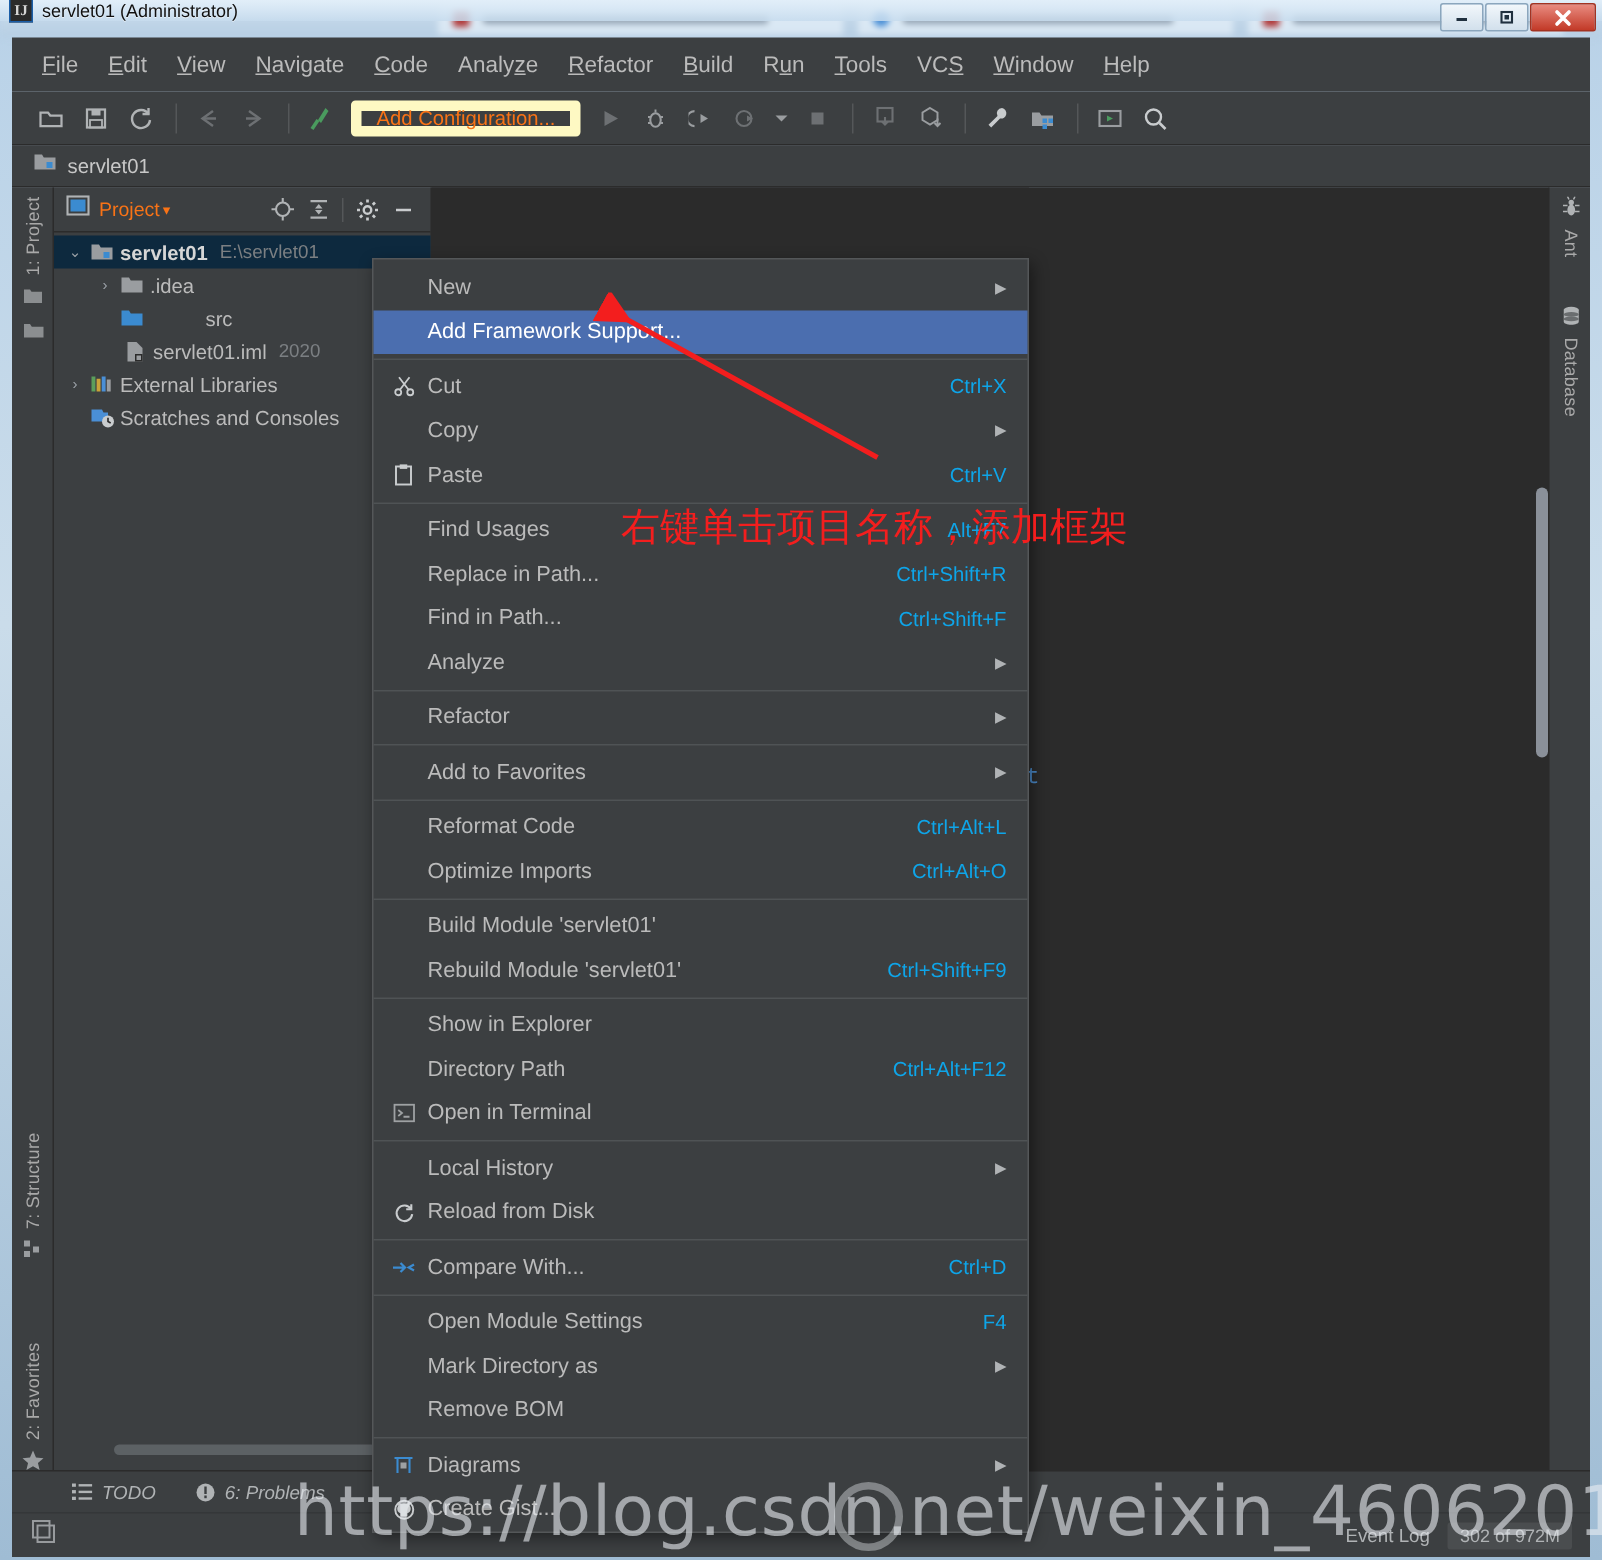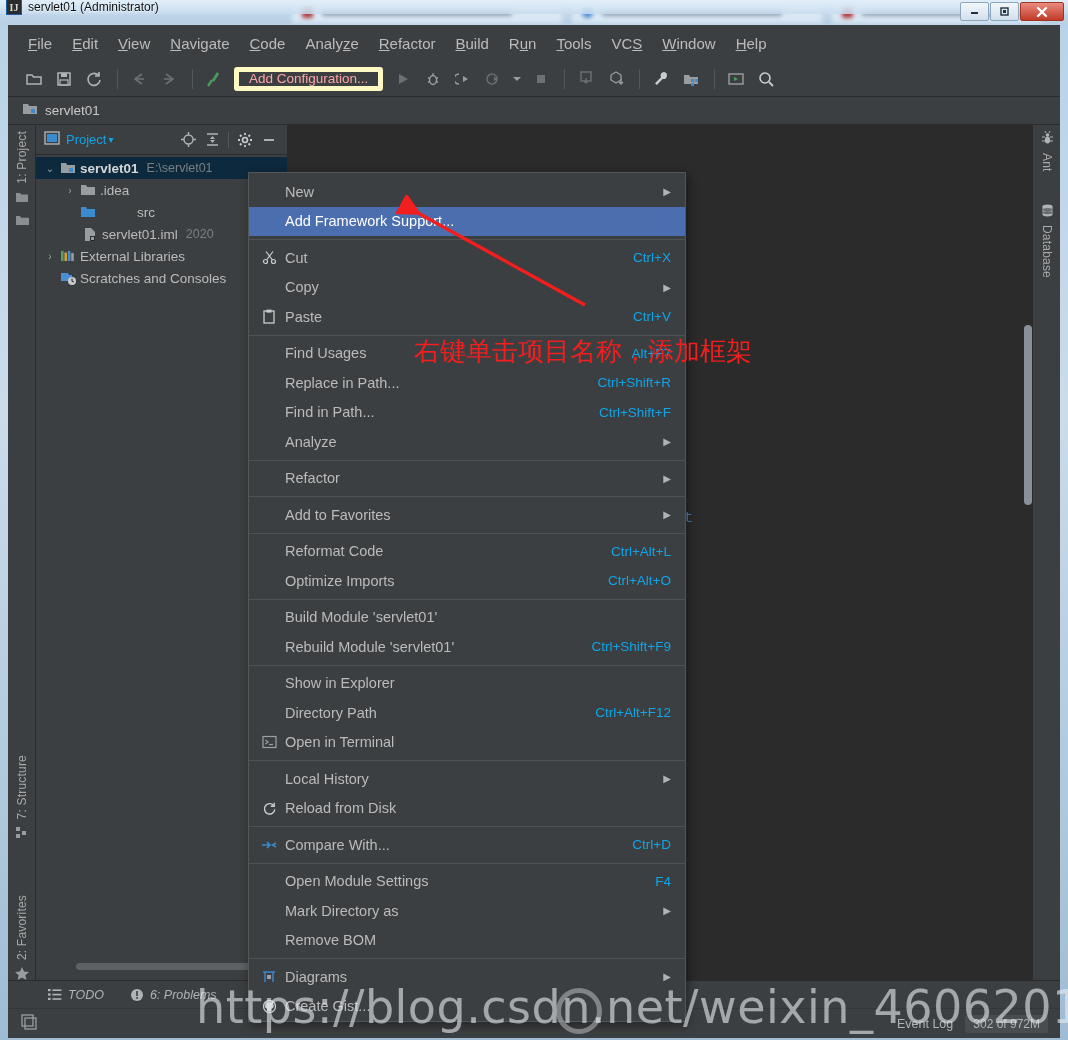--- a/index.html
+++ b/index.html
@@ -76,22 +76,22 @@
     position: absolute; left: 8px; top: 61px; width: 1052px; height: 36px;
     background: #3c3f41; display: flex; align-items: center; padding-left: 12px;
     border-bottom: 1px solid #2b2b2b;
   }
   .tbtn {
     width: 28px; height: 26px; display: flex; align-items: center; justify-content: center;
     color: #9a9da0; margin-right: 2px;
   }
   .tsep { width: 1px; height: 20px; background: #545759; margin: 0 7px; }
   .addconfig {
-    height: 24px; border: 5px solid #fef9c3; border-radius: 3px;
-    color: #fca5a5; font-size: 13.5px; padding: 0 10px;
+    height: 24px; border: 7px solid #fef9c3; border-radius: 3px;
+    color: #f97316; font-size: 13.5px; padding: 0 10px;
     display: flex; align-items: center; margin: 0 6px 0 4px; white-space: nowrap;
   }
 
   
   .navbar {
     position: absolute; left: 8px; top: 97px; width: 1052px; height: 28px;
     background: #3c3f41; display: flex; align-items: center; padding-left: 14px;
     border-bottom: 1px solid #2b2b2b;
   }
   .navbar .crumb { font-size: 13.5px; color: #c8c8c8; margin-left: 7px; }
@@ -120,21 +120,21 @@
 
   
   .projpanel {
     position: absolute; left: 36px; top: 125px; width: 252px; height: 855px;
     background: #3c3f41; border-right: 1px solid #2b2b2b;
   }
   .proj-toolbar {
     height: 30px; display: flex; align-items: center; padding-left: 8px;
     border-bottom: 1px solid #2b2b2b;
   }
-  .proj-title { font-size: 13px; color: #0ea5e9; margin-left: 6px; }
+  .proj-title { font-size: 13px; color: #f97316; margin-left: 6px; }
   .proj-icons { margin-left: auto; display: flex; align-items: center; padding-right: 6px; }
   .proj-icons .pi { width: 24px; height: 22px; display:flex; align-items:center; justify-content:center; color:#b0b3b5; }
   .pisep { width:1px; height:16px; background:#545759; margin:0 4px; }
 
   .tree { padding-top: 2px; font-size: 13.5px; color: #bbbbbb; }
   .trow {
     height: 22px; display: flex; align-items: center; white-space: nowrap;
     padding-right: 4px;
   }
   .trow.sel { background: #0d293e; }

